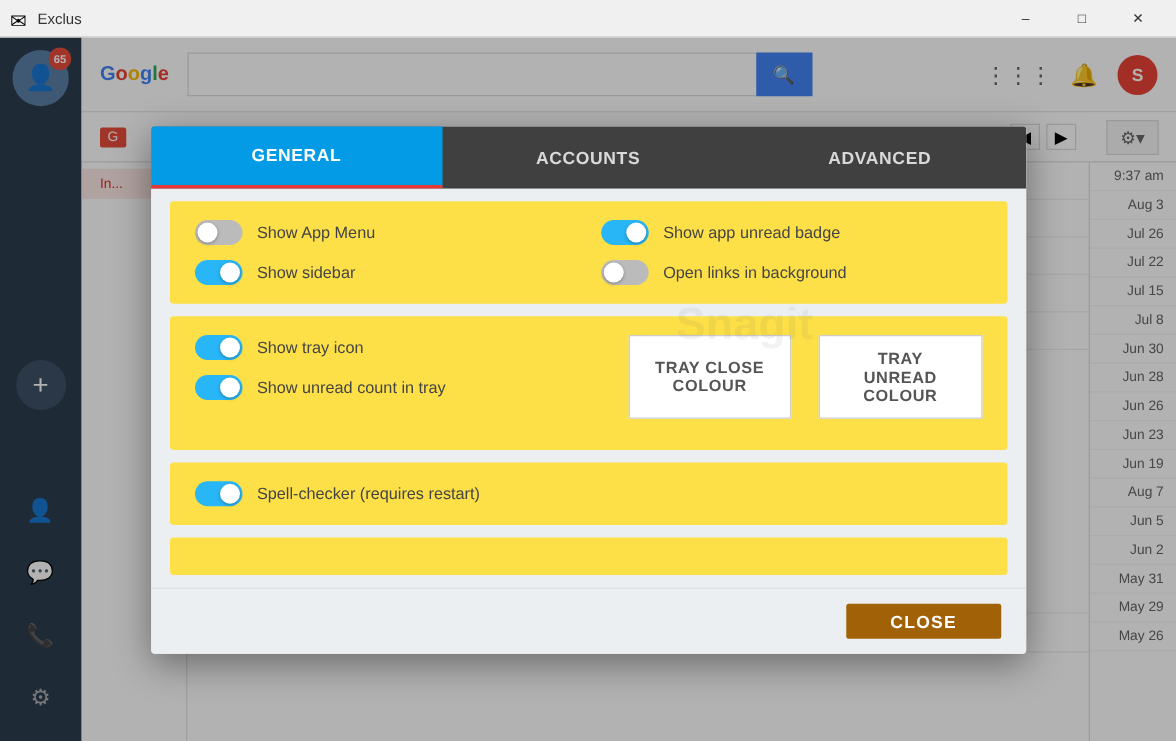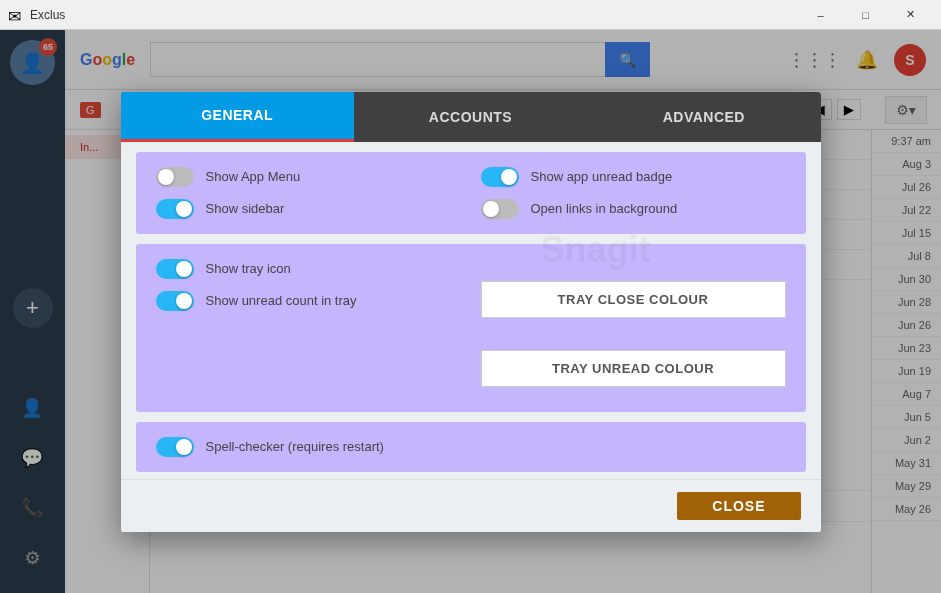--- a/index.html
+++ b/index.html
@@ -328,21 +328,21 @@
     
     .modal-body {
       flex: 1;
       overflow-y: auto;
       padding: 0;
       background: #eceff1;
     }
 
     
     .settings-section {
-      background: #c4b5fd;
+      background: #fde047;
       margin: 10px 15px;
       border-radius: 3px;
       padding: 15px 20px;
     }
 
     
     .toggle-row {
       display: flex;
       align-items: center;
       margin-bottom: 12px;
@@ -605,21 +605,21 @@
               </div>
               <span class="toggle-label">Show tray icon</span>
             </div>
             <div class="toggle-row">
               <div class="toggle on">
                 <div class="toggle-knob"></div>
               </div>
               <span class="toggle-label">Show unread count in tray</span>
             </div>
           </div>
-          <div class="col" style="display:flex;flex-direction:column;justify-content:center;gap:22px;">
+          <div class="col" style="display:flex;justify-content:center;gap:22px;">
             <div style="position:relative;">
               <div style="position:absolute;top:-30px;left:60px;opacity:0.08;font-size:36px;font-weight:bold;color:#666;pointer-events:none;white-space:nowrap;">Snagit</div>
             </div>
             <button class="colour-btn">TRAY CLOSE COLOUR</button>
             <button class="colour-btn">TRAY UNREAD COLOUR</button>
           </div>
         </div>
       </div>
 
       <div class="settings-section">

